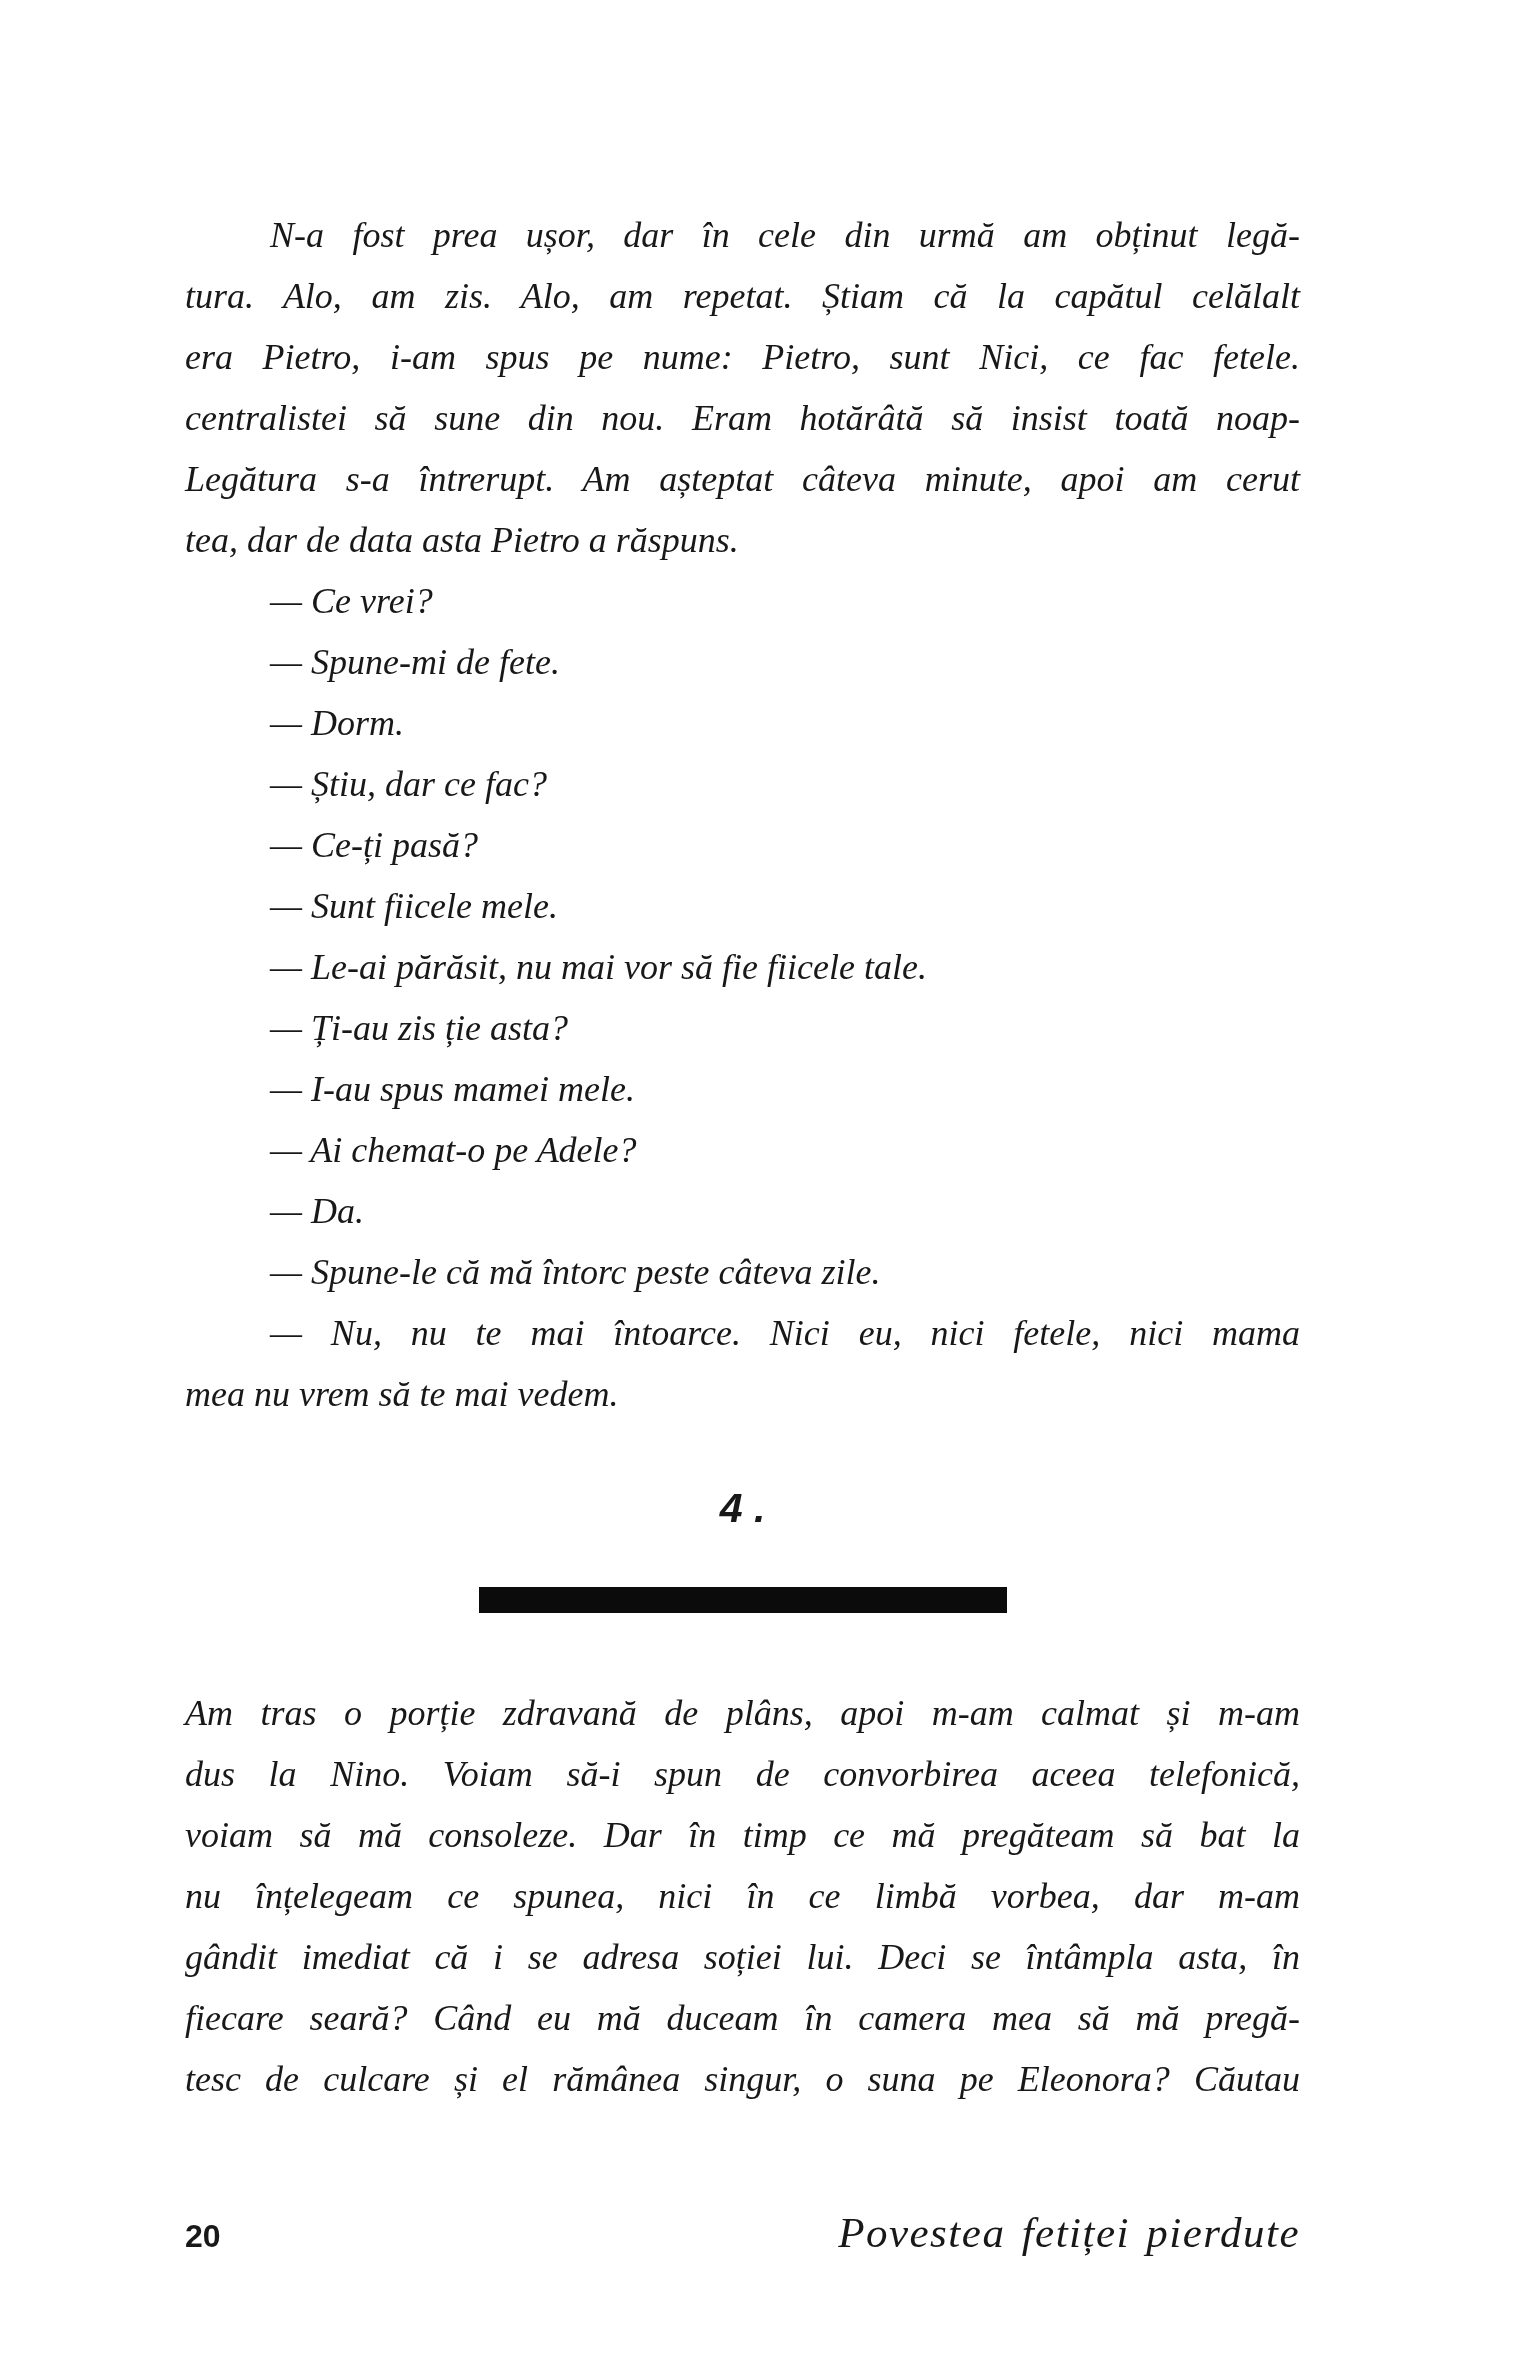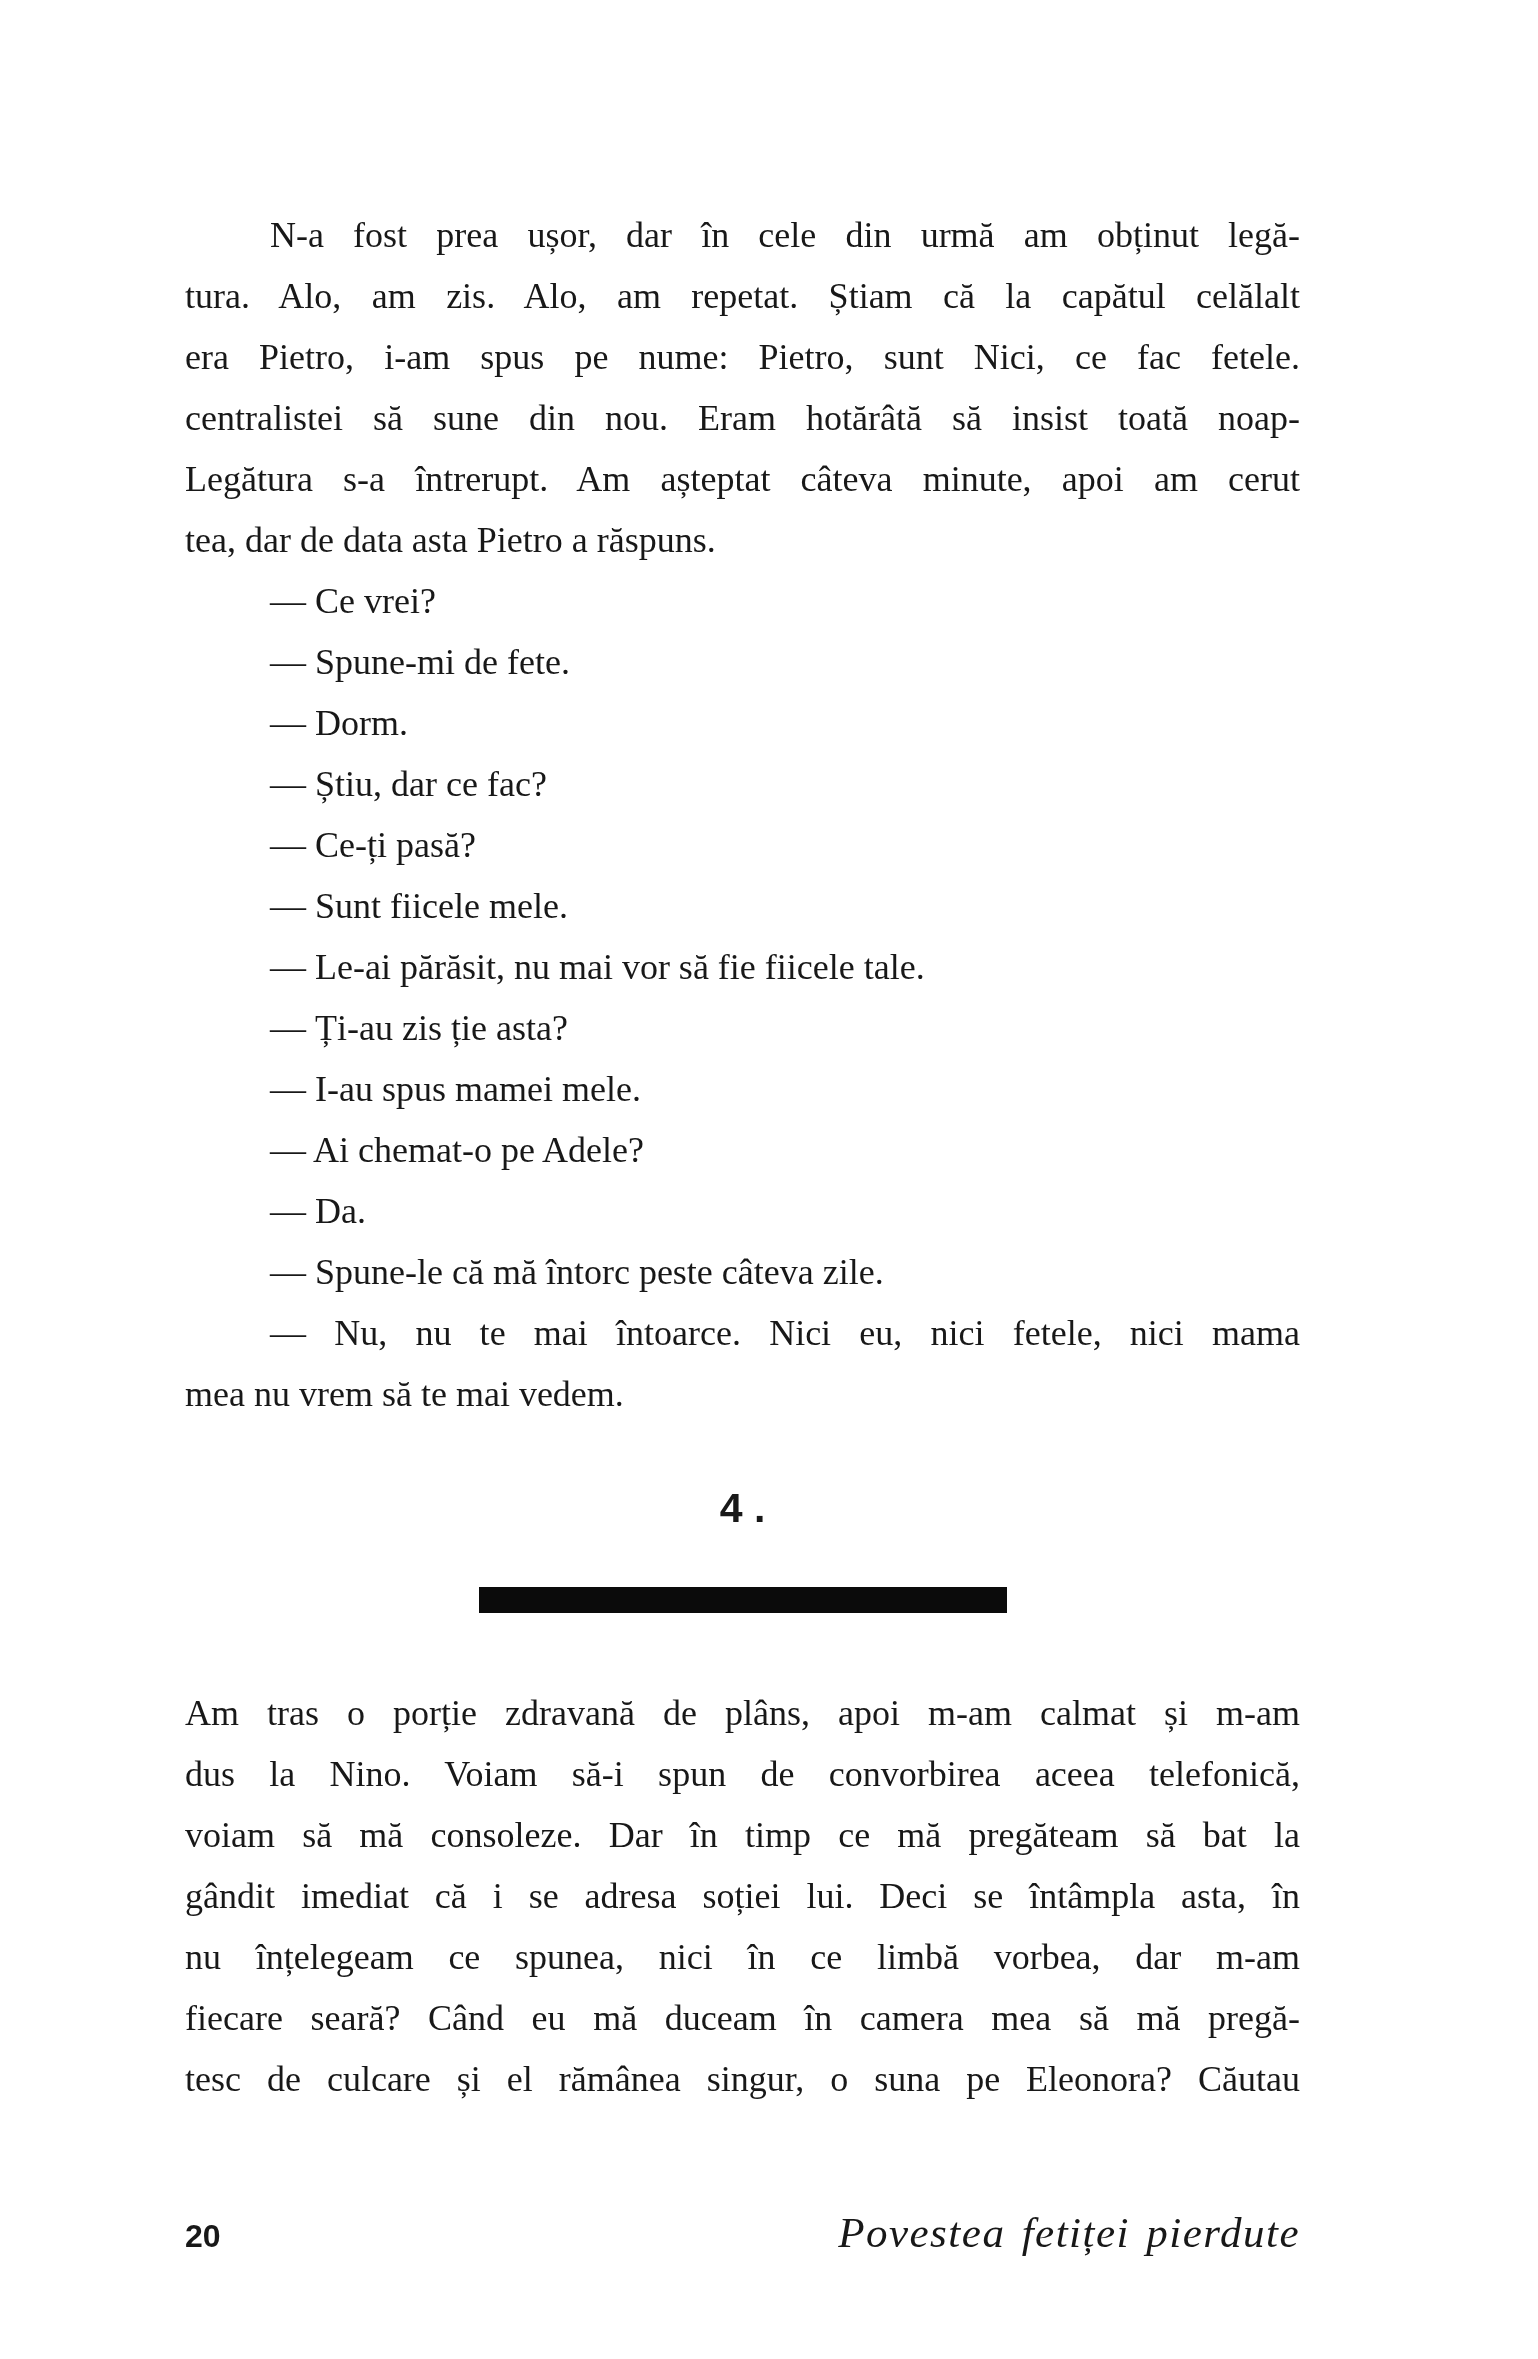--- a/index.html
+++ b/index.html
@@ -13,20 +13,21 @@
     overflow: hidden;
     font-family: "Liberation Serif", "DejaVu Serif", serif;
     color: #181818;
   }
   .content {
     position: absolute;
     left: 185px;
     top: 205px;
     width: 1115px;
     font-size: 36px;
+    font-style: italic;
   }
   .l { line-height: 61px; }
   .just { text-align: justify; text-align-last: justify; }
   .left { text-align: center; text-align-last: left; }
   .indent { text-indent: 85px; }
 
   .section-heading {
     margin-top: 58px;
     text-align: center;
     font-weight: 700;
@@ -97,22 +98,22 @@
     </div>
 
     <h2 class="section-heading">4 .</h2>
 
     <div class="divider-bar"></div>
 
     <div class="para2">
       <div class="l just">Am tras o porție zdravană de plâns, apoi m-am calmat și m-am</div>
       <div class="l just">dus la Nino. Voiam să-i spun de convorbirea aceea telefonică,</div>
       <div class="l just">voiam să mă consoleze. Dar în timp ce mă pregăteam să bat la</div>
+      <div class="l just">nu înțelegeam ce spunea, nici în ce limbă vorbea, dar m-am</div>
       <div class="l just">gândit imediat că i se adresa soției lui. Deci se întâmpla asta, în</div>
-      <div class="l just">nu înțelegeam ce spunea, nici în ce limbă vorbea, dar m-am</div>
       <div class="l just">fiecare seară? Când eu mă duceam în camera mea să mă pregă-</div>
       <div class="l just">tesc de culcare și el rămânea singur, o suna pe Eleonora? Căutau</div>
     </div>
 
   </div>
 
   <div class="footer">
     <span class="page-number">20</span>
     <span class="running-title">Povestea fetiței pierdute</span>
   </div>

